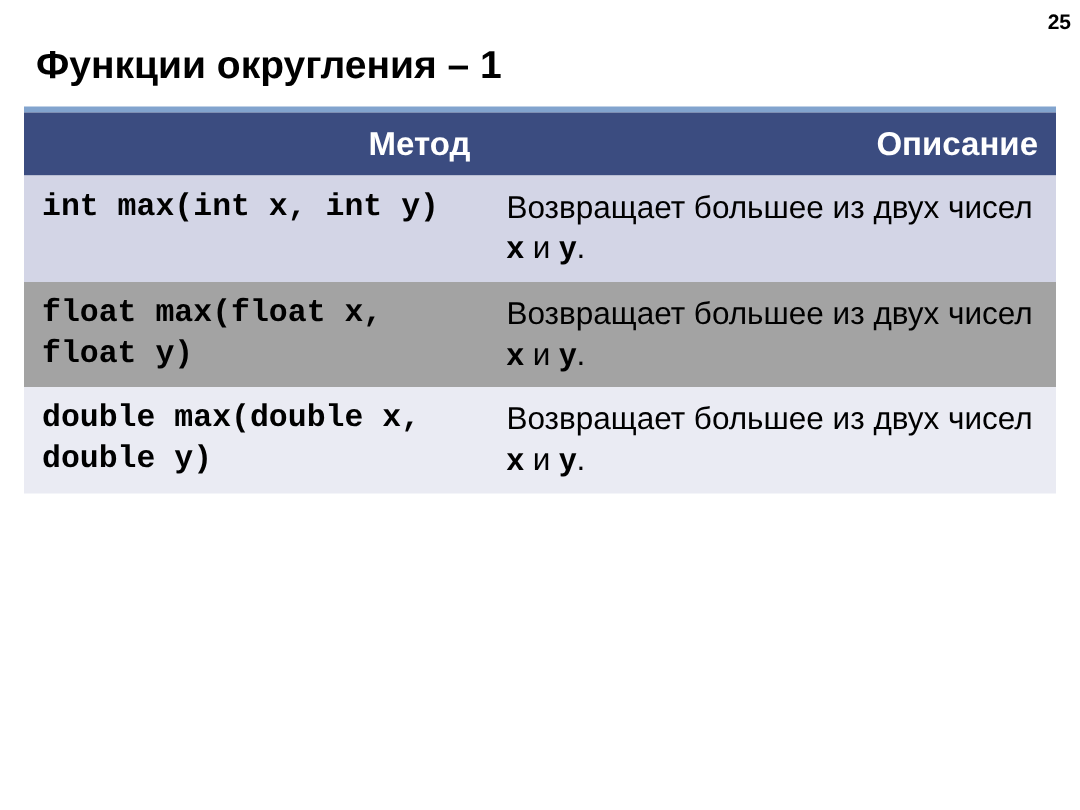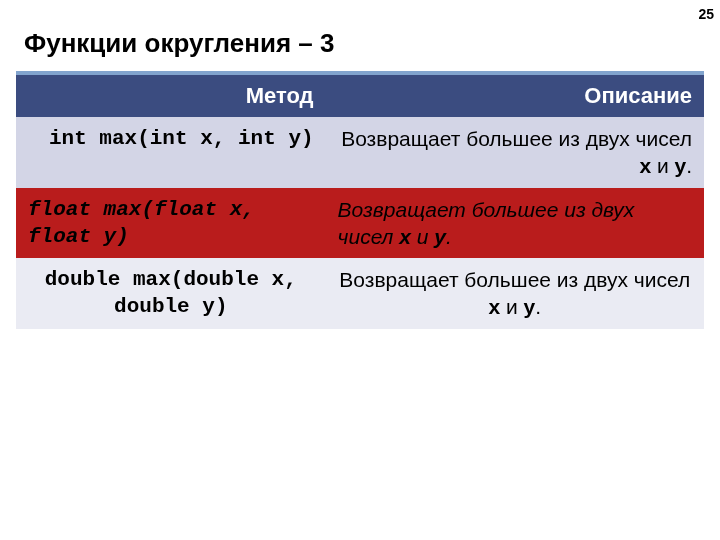--- a/index.html
+++ b/index.html
@@ -46,33 +46,33 @@
     text-align: right;
     padding: 8px 12px;
   }
   table.methods td {
     font-size: 21px;
     padding: 8px 12px;
     vertical-align: top;
     color: #000;
     line-height: 1.3;
   }
-  tr.r1 td { background: #d3d5e6; text-align: right; }
+  tr.r1 td { background: #d3d5e6; }
   tr.r2 td { background: #eaebf3; }
-  tr.r3 td { background: #b91c1c; font-style: italic; }
-  tr.r4 td { background: #eaebf3; text-align: center; }
+  tr.r3 td { background: #a3a3a3; }
+  tr.r4 td { background: #eaebf3; }
   .code { font-family: "Courier New", monospace; font-weight: bold; }
   .desc-x, .desc-y { font-weight: bold; }
 </style>
 </head>
 <body>
 
 <div class="page-number">25</div>
 
-<div class="title">Функции округления – 3</div>
+<div class="title">Функции округления – 1</div>
 
 <div class="divider"></div>
 
 <table class="methods">
   <colgroup>
       <col class="c1">
       <col class="c2">
     </colgroup>
   <thead>
     <tr>

